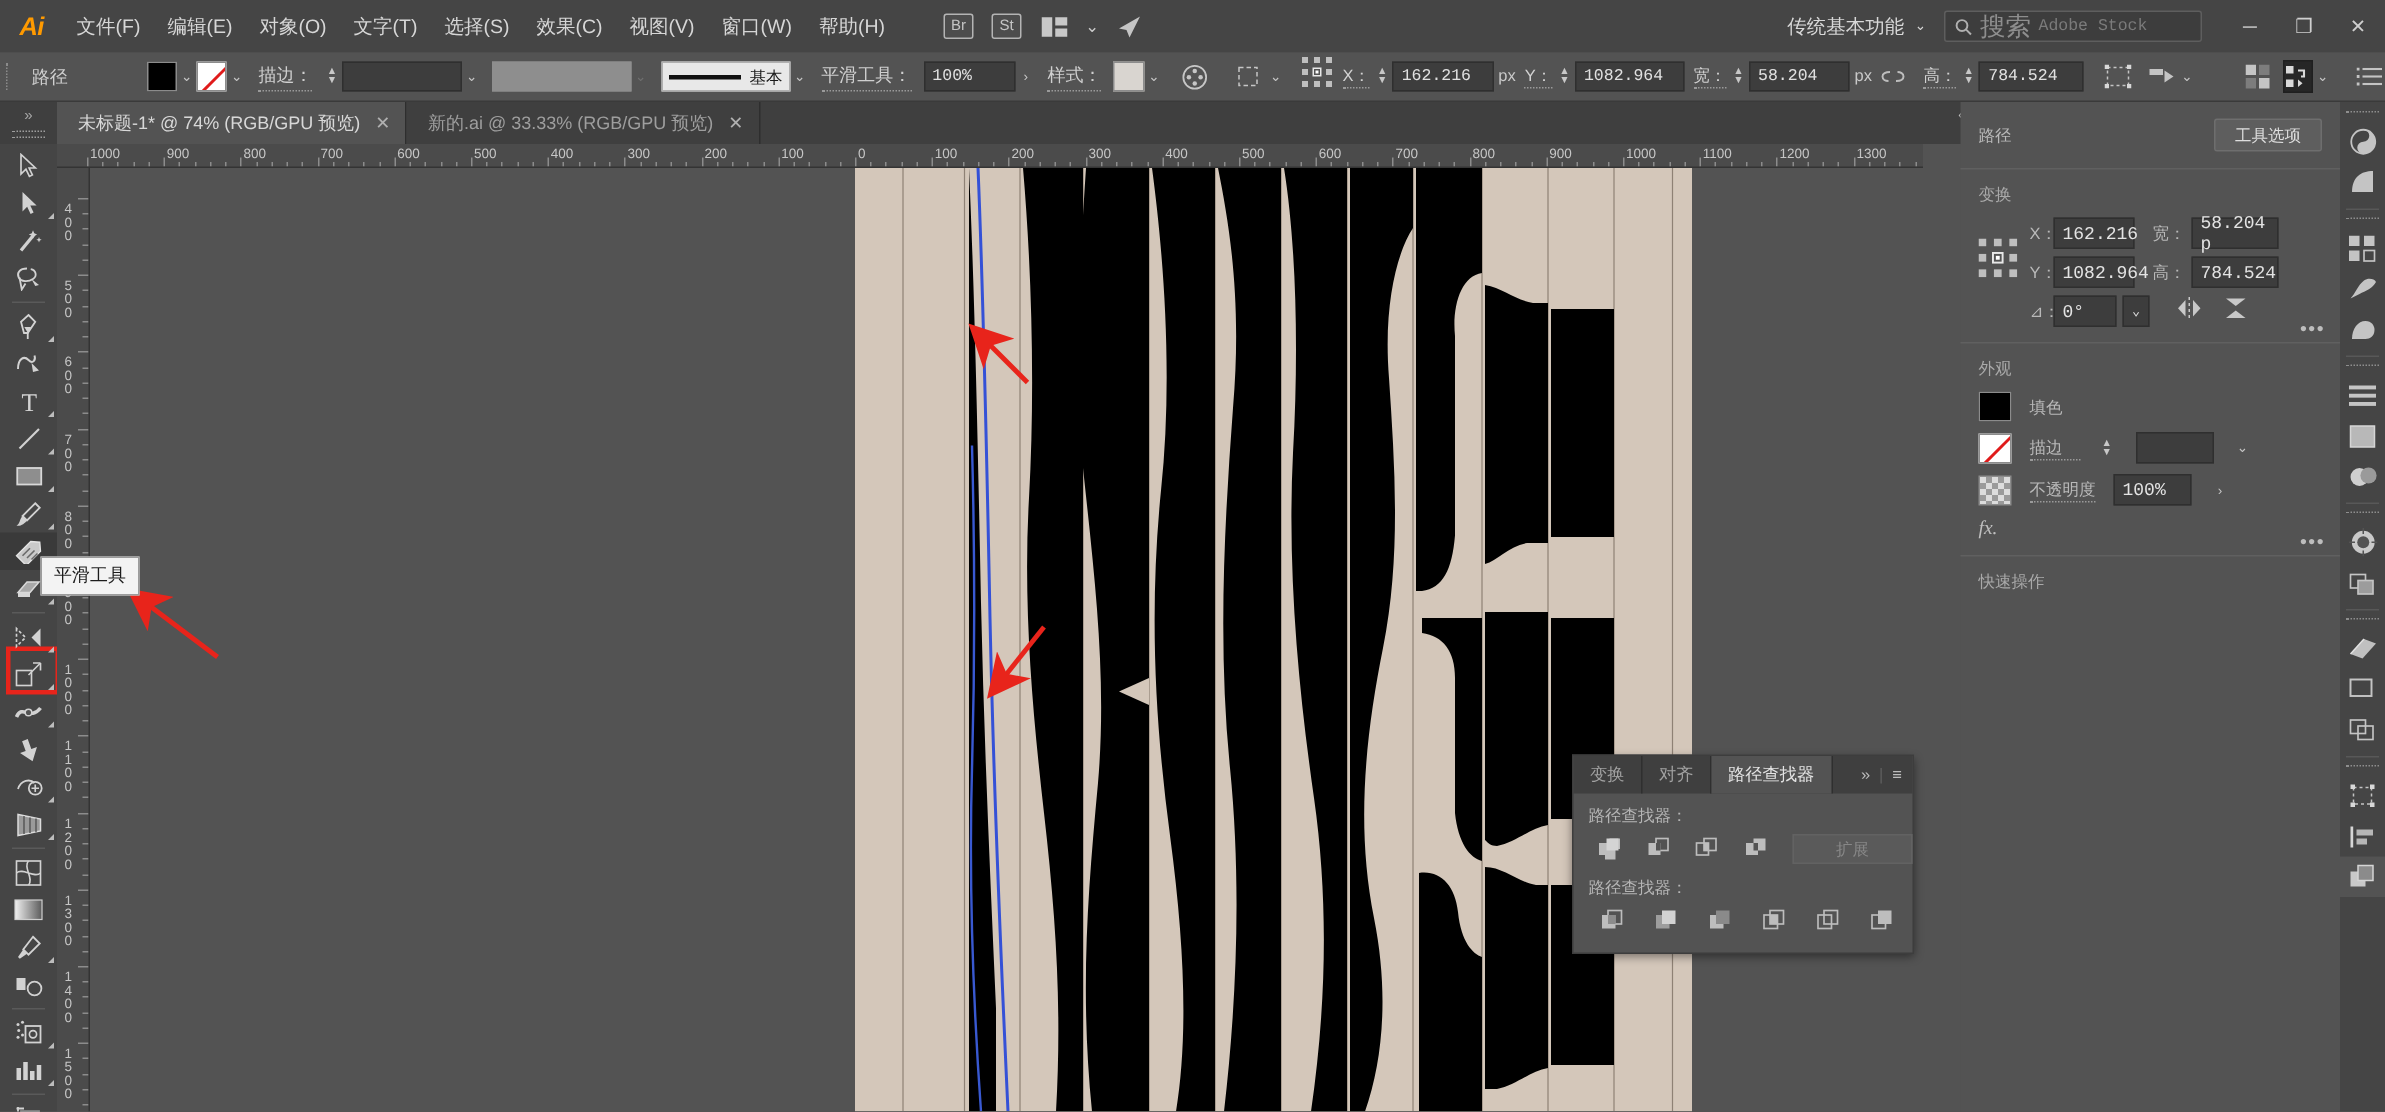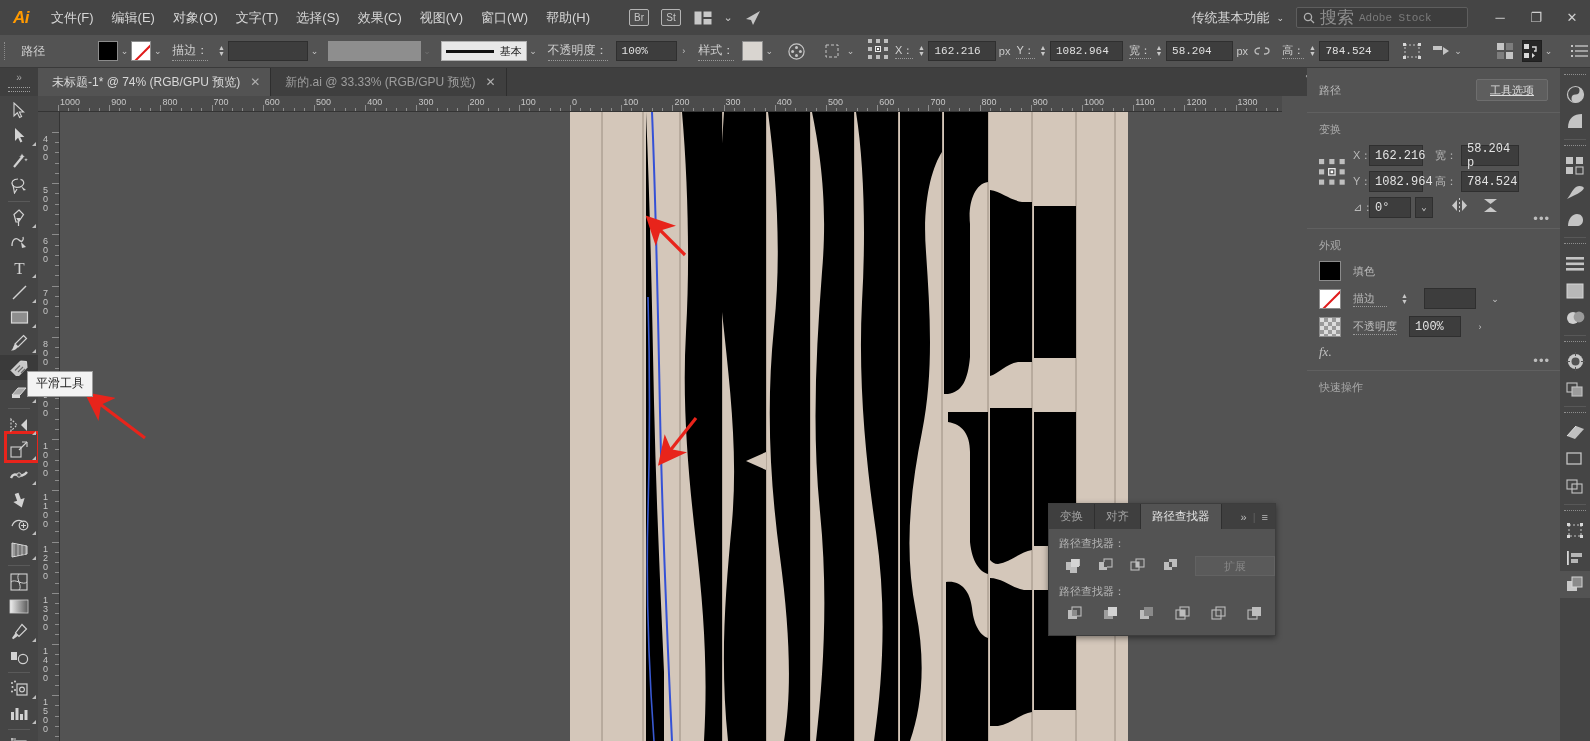--- a/index.html
+++ b/index.html
@@ -214,21 +214,21 @@
   .ptab {
     padding: 0 14px; display: flex; align-items: center; font-size: 12px;
     color: #a0a0a0; border-right: 1px solid #2f2f2f; cursor: default;
   }
   .ptab.active { background: #535353; color: #e2e2e2; }
   .sect { padding: 9px 12px 10px; border-bottom: 1px solid #606060; position: relative; }
   .sect-title { color: #a9a9a9; font-size: 11px; margin-bottom: 8px; }
   .btn {
     height: 22px; background: #5e5e5e; border: 1px solid #6e6e6e; border-radius: 2px;
     color: #dedede; font-size: 11px; display: flex; align-items: center;
-    justify-content: center; cursor: default; text-decoration: underline;
+    justify-content: center; cursor: default;
   }
   .pfield {
     height: 21px; background: #3d3d3d; border: 1px solid #2f2f2f;
     color: #e3e3e3; font-size: 12px; display: flex; align-items: center;
     padding: 0 5px; font-family: "Liberation Mono", monospace;
   }
   .plabel { color: #b9b9b9; font-size: 11px; }
   .ellipsis { position: absolute; right: 10px; bottom: 5px; color: #bdbdbd;
     font-size: 13px; letter-spacing: 1px; line-height: 8px; }
   .dotted-u { border-bottom: 1px dotted #9a9a9a; }
@@ -351,21 +351,21 @@
     <div class="profile-box"></div>
     <div class="caret" style="color:#6f6f6f">⌄</div>
 
     <div style="width:8px"></div>
     <div class="brush-box">
       <span class="brush-line"></span>
       <span class="brush-txt">基本</span>
     </div>
     <div class="caret">⌄</div>
 
-    <div class="ctrl-label dotted">不透明度：</div>
+    <div class="ctrl-label dotted">平滑工具：</div>
     <div class="field" style="width:66px">100%</div>
     <div class="caret">›</div>
 
     <div class="ctrl-label dotted">样式：</div>
     <div class="swatch gray"></div>
     <div class="caret">⌄</div>
 
     <div style="width:12px"></div>
     <div class="icon-btn2">
       <svg width="17" height="17" viewBox="0 0 17 17">

